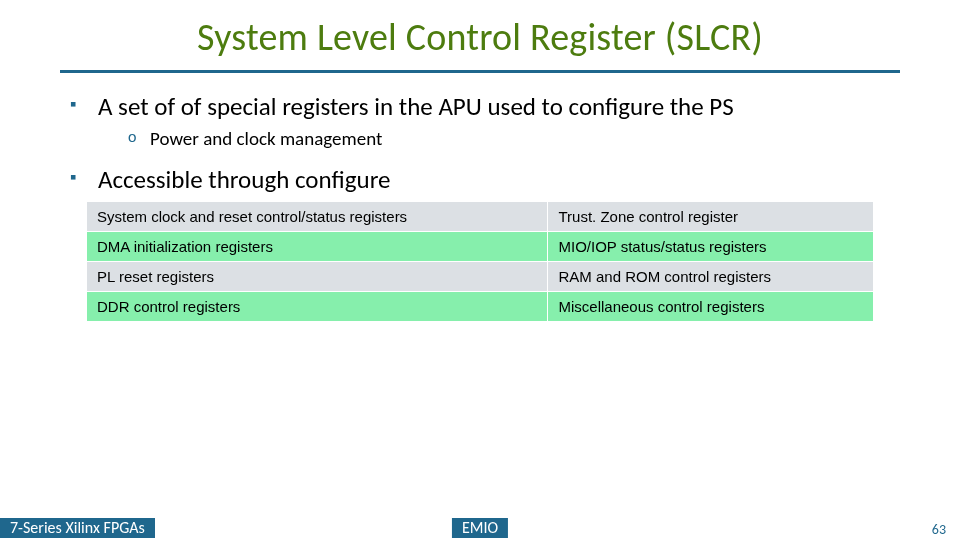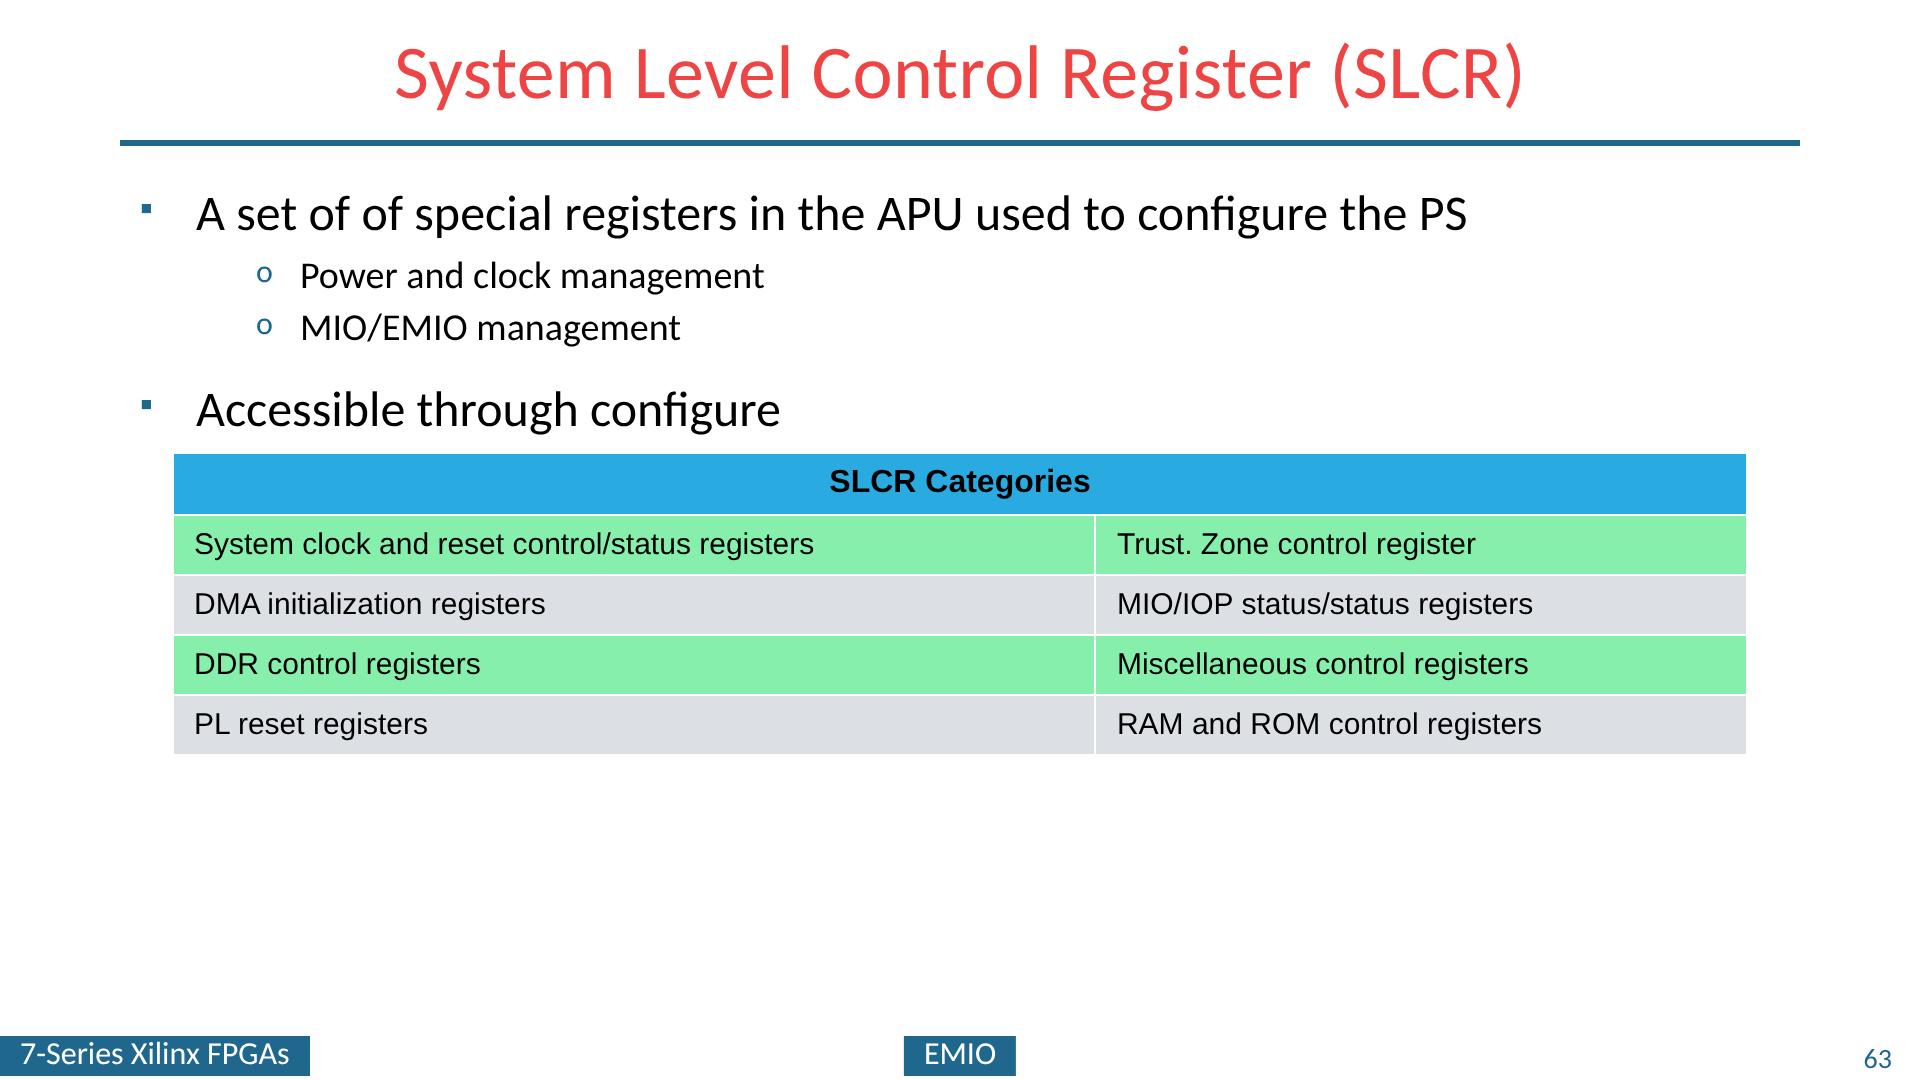--- a/index.html
+++ b/index.html
@@ -1,18 +1,18 @@
 <!DOCTYPE html>
 <html><head>
 <meta charset="utf-8">
 <style>
   * { box-sizing: border-box; margin: 0; padding: 0; }
   html, body { width: 960px; height: 540px; font-family: Calibri, "Segoe UI", Arial, sans-serif; background: #fff; color: #000; }
   .slide { width: 960px; height: 540px; position: relative; padding: 14px 60px 0 60px; }
-  .title { font-size: 38px; font-weight: 400; color: #ef4444; text-align: center; letter-spacing: 0.2px; }
+  .title { font-size: 38px; font-weight: 400; color: #4d7c0f; text-align: center; letter-spacing: 0.2px; }
   .rule { border-top: 3px solid #1f678d; margin-top: 10px; }
   .content { padding: 18px 10px 0 10px; }
   .b1 { list-style: none; }
   .b1 > li { position: relative; padding-left: 28px; font-size: 25px; margin-bottom: 4px; }
   .b1 > li::before { content: "▪"; position: absolute; left: 0; top: 2px; color: #1f678d; font-size: 18px; }
   .b2 { list-style: none; margin-top: 4px; margin-bottom: 12px; }
   .b2 > li { position: relative; padding-left: 52px; font-size: 19px; line-height: 1.35; }
   .b2 > li::before { content: "o"; position: absolute; left: 30px; top: 0; color: #1f678d; font-size: 16px; }
   .tbl-wrap { margin: 6px 16px 0 16px; }
   table { width: 100%; border-collapse: collapse; font-family: Arial, sans-serif; }
@@ -31,49 +31,45 @@
 <div class="slide">
   <div class="title">System Level Control Register (SLCR)</div>
   <div class="rule"></div>
 
   <div class="content">
     <ul class="b1">
       <li>
         <span>A set of of special registers in the APU used to configure the PS</span>
         <ul class="b2">
           <li>Power and clock management</li>
-          <li>MIO/EMIO management</li>
         </ul>
       </li>
       <li>
         <span>Accessible through configure</span>
       </li>
     </ul>
 
     <div class="tbl-wrap">
       <table>
         <tbody>
-            <tr>
-          <th colspan="2">SLCR Categories</th>
-        </tr>
         <tr>
           <td>System clock and reset control/status registers</td>
           <td>Trust. Zone control register</td>
         </tr>
         <tr>
           <td>DMA initialization registers</td>
           <td>MIO/IOP status/status registers</td>
         </tr>
         <tr>
+          <td>PL reset registers</td>
+          <td>RAM and ROM control registers</td>
+        </tr>
+        <tr>
           <td>DDR control registers</td>
           <td>Miscellaneous control registers</td>
-        </tr>
-        <tr>
-          <td>PL reset registers</td>
-          <td>RAM and ROM control registers</td>
         </tr>
       </tbody>
         </table>
     </div>
   </div>
 
   <div class="footer">
     <div class="fl">7-Series Xilinx FPGAs</div>
     <div class="fc">EMIO</div>
     <div class="fr">63</div>

